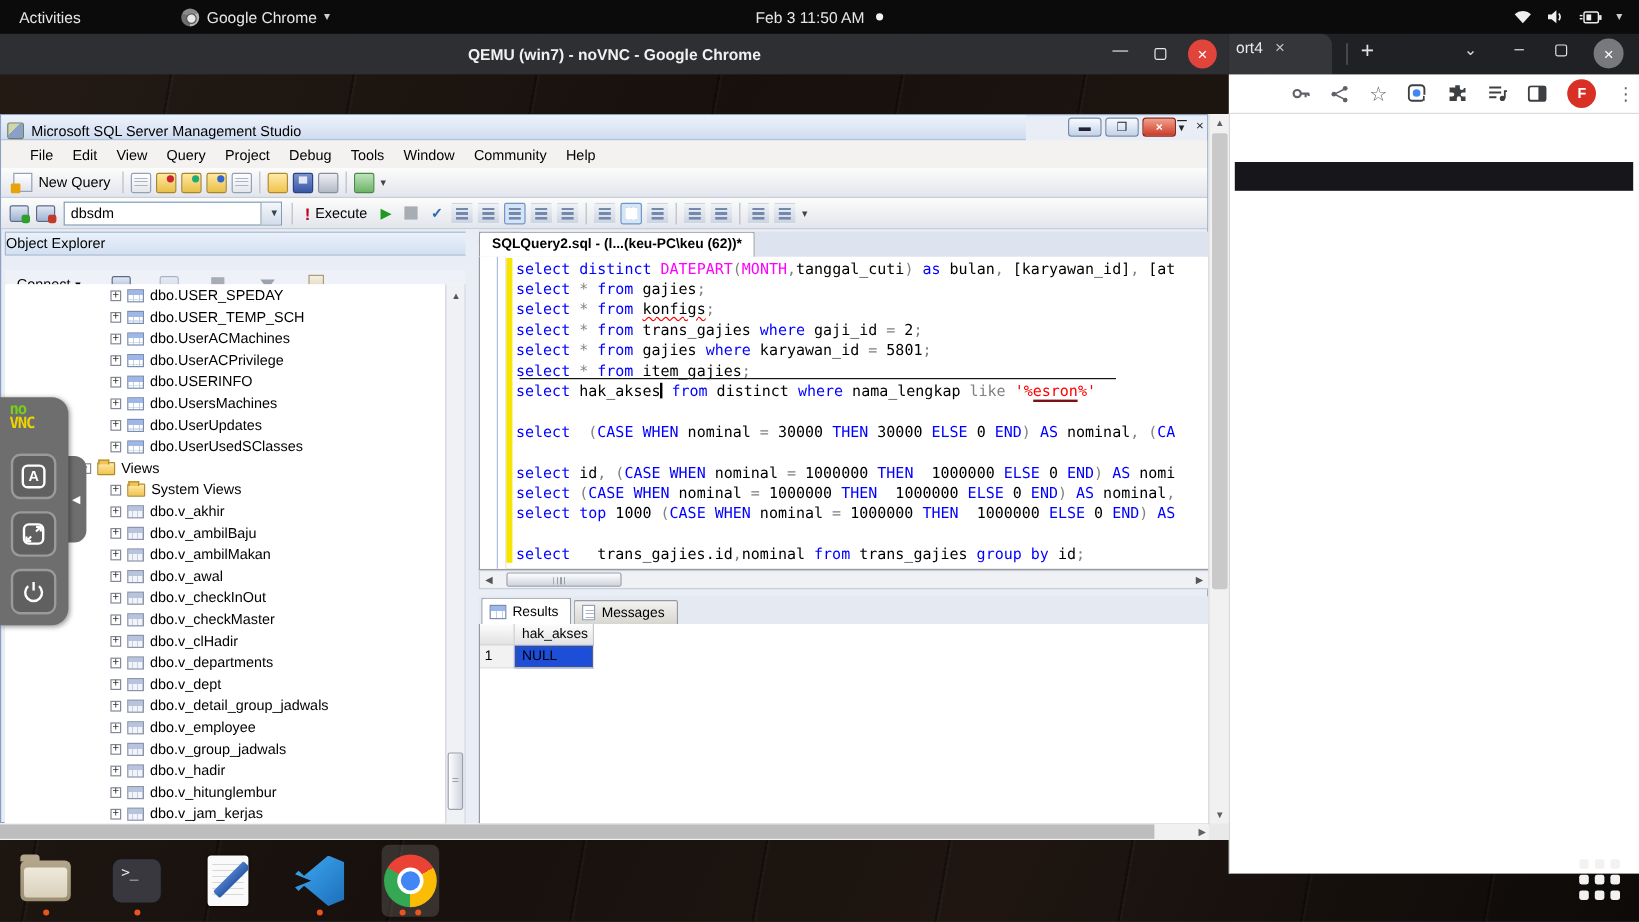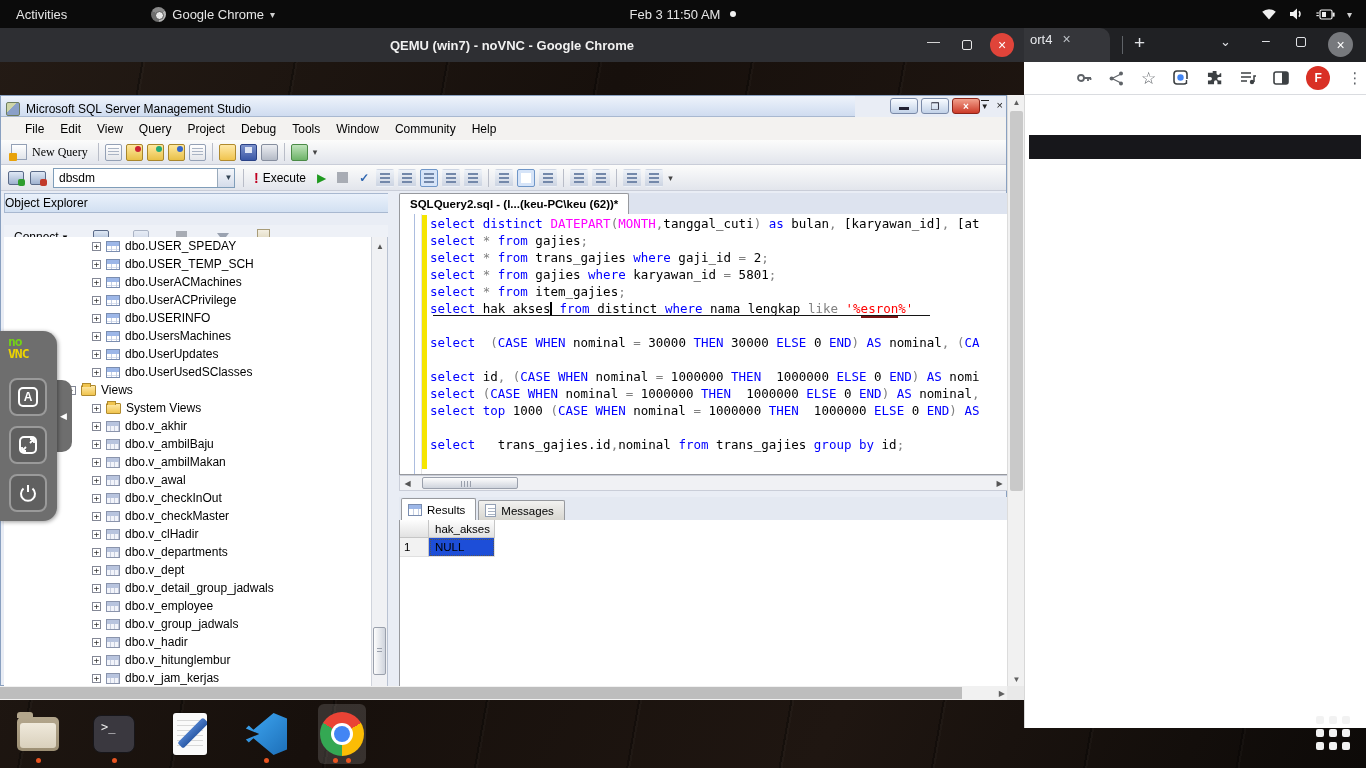--- a/index.html
+++ b/index.html
@@ -90,21 +90,21 @@
   .i-page::after{content:'';position:absolute;left:2px;top:3px;right:2px;height:8px;
     background:repeating-linear-gradient(#aab4c4 0 1px,transparent 1px 3px);}
   .i-db{background:linear-gradient(#ffe9a0,#e8c048);border:1px solid #a8862c;}
   .i-db::after{content:'';position:absolute;right:1px;top:1px;width:6px;height:6px;border-radius:50%;}
   .i-db.m::after{background:#c23;} .i-db.d::after{background:#2a7;} .i-db.x::after{background:#36c;}
   .i-folder{background:linear-gradient(#ffe9a8,#f0c44e);border:1px solid #b08a2e;}
   .i-save{background:linear-gradient(#7c92cc,#3a57a6);border:1px solid #2a4286;}
   .i-save::after{content:'';position:absolute;left:4px;top:2px;right:4px;height:6px;background:#dfe6f5;}
   .i-print{background:linear-gradient(#eceef2,#b4bac6);border:1px solid #868e9e;}
   .i-map{background:linear-gradient(#bfe3bb,#6db368);border:1px solid #4a8a46;}
-  .newq-btn{display:flex;align-items:center;gap:5px;padding:2px 6px;border-radius:2px;font-family:Liberation Serif, serif;}
+  .newq-btn{display:flex;align-items:center;gap:5px;padding:2px 6px;border-radius:2px;}
   .nq-ico{width:16px;height:16px;background:linear-gradient(#fff,#e0e4ea);border:1px solid #93a0b5;position:relative;}
   .nq-ico::after{content:'';position:absolute;left:-3px;bottom:-2px;width:8px;height:8px;background:#e8a20a;border-radius:1px;}
   .tb-overflow{font-size:9px;color:#444;padding:0 3px;}
   .combo{width:182px;height:20px;background:#fff;border:1px solid #7f9db9;display:flex;align-items:center;margin:0 4px;position:relative;}
   .combo span{padding-left:5px;font-size:12px;}
   .combo .dd{position:absolute;right:0;top:0;width:17px;height:18px;background:linear-gradient(#f4f7fb,#d4dcea);border-left:1px solid #9ab;
     display:flex;align-items:center;justify-content:center;font-size:8px;color:#345;}
   .excl{color:#c00020;font-weight:bold;font-size:14px;margin:0 4px 0 6px;}
   .exec-label{margin-right:6px;}
   .play{color:#1f9a1f;font-size:12px;margin:0 5px;}
@@ -585,20 +585,21 @@
         <div class="etab-icons">
           <span class="ddw">▼</span>
           <span class="cl">×</span>
         </div>
         <div class="code-area">
           <div class="gutter"></div>
           <div class="changebar"></div>
           <div class="code">
               <div class="code-line"><span class="tk-k">select</span><span class="tk-i"> </span><span class="tk-k">distinct</span><span class="tk-i"> </span><span class="tk-f">DATEPART</span><span class="tk-o">(</span><span class="tk-f">MONTH</span><span class="tk-o">,</span><span class="tk-i">tanggal_cuti</span><span class="tk-o">)</span><span class="tk-i"> </span><span class="tk-k">as</span><span class="tk-i"> bulan</span><span class="tk-o">,</span><span class="tk-i"> [karyawan_id]</span><span class="tk-o">,</span><span class="tk-i"> [at</span></div>
               <div class="code-line"><span class="tk-k">select</span><span class="tk-o"> * </span><span class="tk-k">from</span><span class="tk-i"> gajies</span><span class="tk-o">;</span></div>
+              <div class="code-line"><span class="tk-k">select</span><span class="tk-o"> * </span><span class="tk-k">from</span><span class="tk-i"> </span><span class="tk-sq">konfigs</span><span class="tk-o">;</span></div>
               <div class="code-line"><span class="tk-k">select</span><span class="tk-o"> * </span><span class="tk-k">from</span><span class="tk-i"> trans_gajies </span><span class="tk-k">where</span><span class="tk-i"> gaji_id </span><span class="tk-o">= </span><span class="tk-i">2</span><span class="tk-o">;</span></div>
               <div class="code-line"><span class="tk-k">select</span><span class="tk-o"> * </span><span class="tk-k">from</span><span class="tk-i"> gajies </span><span class="tk-k">where</span><span class="tk-i"> karyawan_id </span><span class="tk-o">= </span><span class="tk-i">5801</span><span class="tk-o">;</span></div>
               <div class="code-line"><span class="tk-k">select</span><span class="tk-o"> * </span><span class="tk-k">from</span><span class="tk-i"> item_gajies</span><span class="tk-o">;</span></div>
               <div class="code-line"><span class="tk-k">select</span><span class="tk-i"> hak_akses</span><span class="caret"></span><span class="tk-k"> from</span><span class="tk-i"> distinct </span><span class="tk-k">where</span><span class="tk-i"> nama_lengkap </span><span class="tk-o">like</span><span class="tk-s"> '%</span><span class="tk-su">esron</span><span class="tk-s">%'</span></div>
               <div class="code-line">&nbsp;</div>
               <div class="code-line"><span class="tk-k">select</span><span class="tk-i">  </span><span class="tk-o">(</span><span class="tk-k">CASE WHEN</span><span class="tk-i"> nominal </span><span class="tk-o">= </span><span class="tk-i">30000</span><span class="tk-k"> THEN</span><span class="tk-i"> 30000</span><span class="tk-k"> ELSE</span><span class="tk-i"> 0</span><span class="tk-k"> END</span><span class="tk-o">)</span><span class="tk-k"> AS</span><span class="tk-i"> nominal</span><span class="tk-o">,</span><span class="tk-i"> </span><span class="tk-o">(</span><span class="tk-k">CA</span></div>
               <div class="code-line">&nbsp;</div>
               <div class="code-line"><span class="tk-k">select</span><span class="tk-i"> id</span><span class="tk-o">,</span><span class="tk-i"> </span><span class="tk-o">(</span><span class="tk-k">CASE WHEN</span><span class="tk-i"> nominal </span><span class="tk-o">= </span><span class="tk-i">1000000</span><span class="tk-k"> THEN</span><span class="tk-i">  1000000</span><span class="tk-k"> ELSE</span><span class="tk-i"> 0</span><span class="tk-k"> END</span><span class="tk-o">)</span><span class="tk-k"> AS</span><span class="tk-i"> nomi</span></div>
               <div class="code-line"><span class="tk-k">select</span><span class="tk-i"> </span><span class="tk-o">(</span><span class="tk-k">CASE WHEN</span><span class="tk-i"> nominal </span><span class="tk-o">= </span><span class="tk-i">1000000</span><span class="tk-k"> THEN</span><span class="tk-i">  1000000</span><span class="tk-k"> ELSE</span><span class="tk-i"> 0</span><span class="tk-k"> END</span><span class="tk-o">)</span><span class="tk-k"> AS</span><span class="tk-i"> nominal</span><span class="tk-o">,</span></div>
               <div class="code-line"><span class="tk-k">select</span><span class="tk-i"> </span><span class="tk-k">top</span><span class="tk-i"> 1000 </span><span class="tk-o">(</span><span class="tk-k">CASE WHEN</span><span class="tk-i"> nominal </span><span class="tk-o">= </span><span class="tk-i">1000000</span><span class="tk-k"> THEN</span><span class="tk-i">  1000000</span><span class="tk-k"> ELSE</span><span class="tk-i"> 0</span><span class="tk-k"> END</span><span class="tk-o">)</span><span class="tk-k"> AS</span></div>

